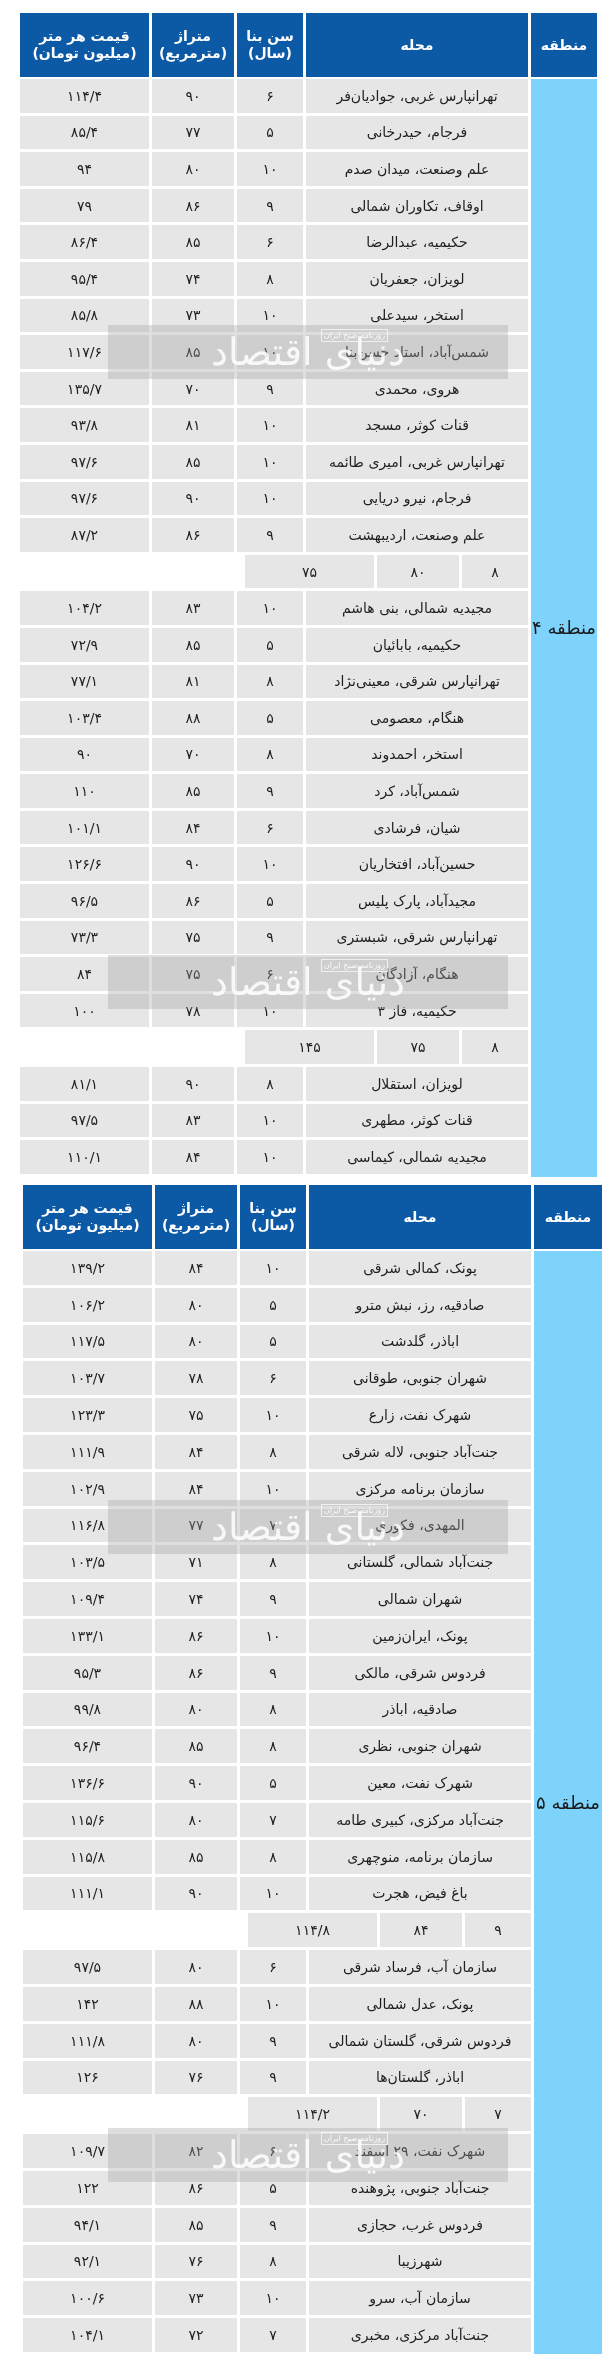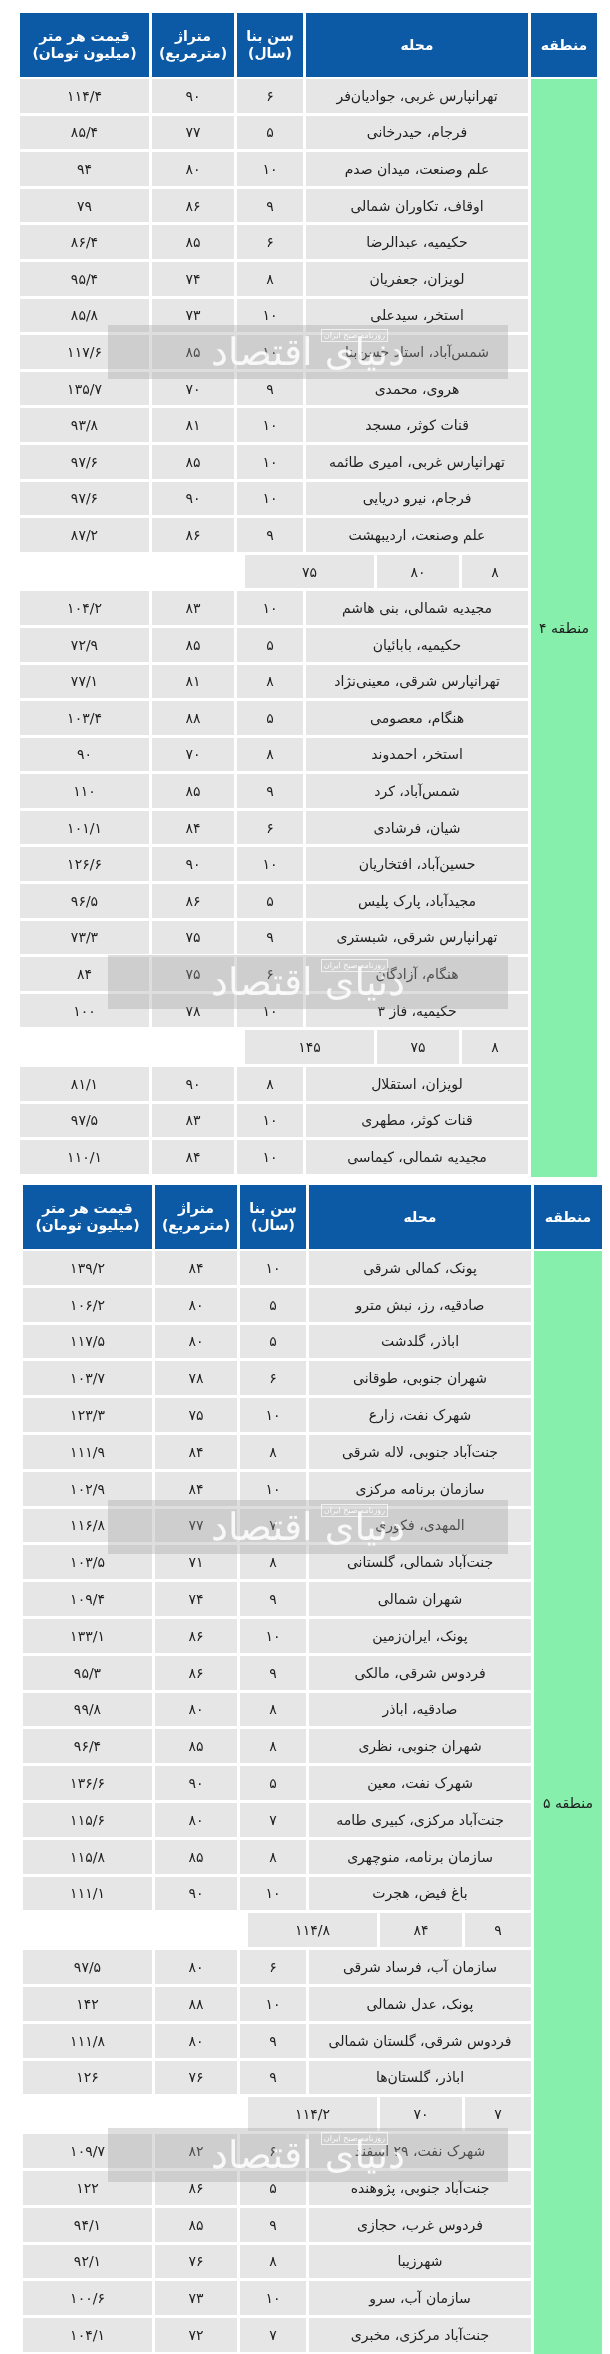--- a/index.html
+++ b/index.html
@@ -13,22 +13,22 @@
            justify-content: center; text-align: center; font-weight: bold;
            font-size: 14px; line-height: 17px; margin-left: 3px; box-sizing: border-box; }
   .hcell:last-child { margin-left: 0; }
   .c-region { width: 66px; }
   .c-name { width: 222px; }
   .c-age { width: 66px; }
   .c-area { width: 82px; }
   .c-price { width: 129px; }
   .tbl2 .c-region { width: 68px; }
   .body { display: flex; flex-direction: row; }
-  .region-col { background: #86efac; display: flex; align-items: center; justify-content: center;
-                margin-left: 3px; font-size: 14px; color: #1a1a1a; }
+  .region-col { background: #7dd3fc; display: flex; align-items: center; justify-content: center;
+                margin-left: 3px; font-size: 18px; color: #1a1a1a; }
   .rows { display: flex; flex-direction: column; }
   .row { display: flex; flex-direction: row; margin-bottom: 3px; }
   .cell { background: #e6e6e7; height: 33.6px; display: flex; align-items: center; justify-content: center;
           font-size: 14px; color: #1f1f1f; margin-left: 3px; box-sizing: border-box; white-space: nowrap; }
   .row .cell:last-child { margin-left: 0; text-align: right; }
   .tbl2 .cell { height: 33.8px; }
   .watermark { position: absolute; left: 108px; width: 400px; height: 54px; background: rgba(160,160,160,0.35);
                color: rgba(255,255,255,0.85); font-size: 38px; font-family: "DejaVu Serif", serif;
                display: flex; align-items: center; justify-content: center; direction: rtl; pointer-events: none; }
   .watermark .tag { position: absolute; right: 120px; top: 4px; font-size: 8px; color: rgba(255,255,255,0.9);

